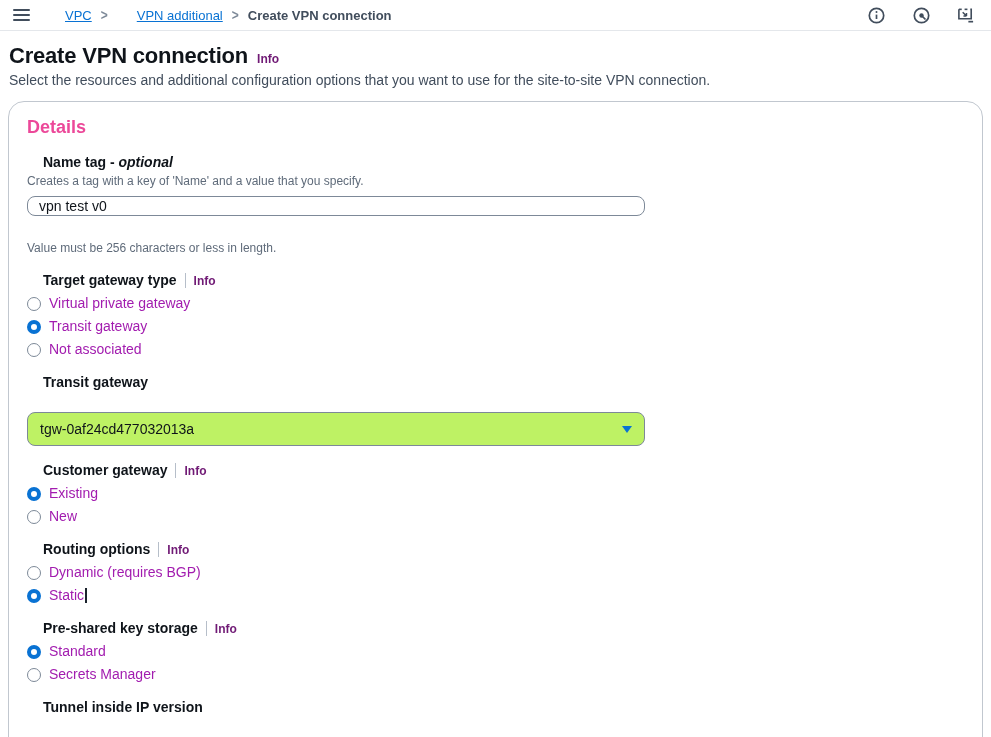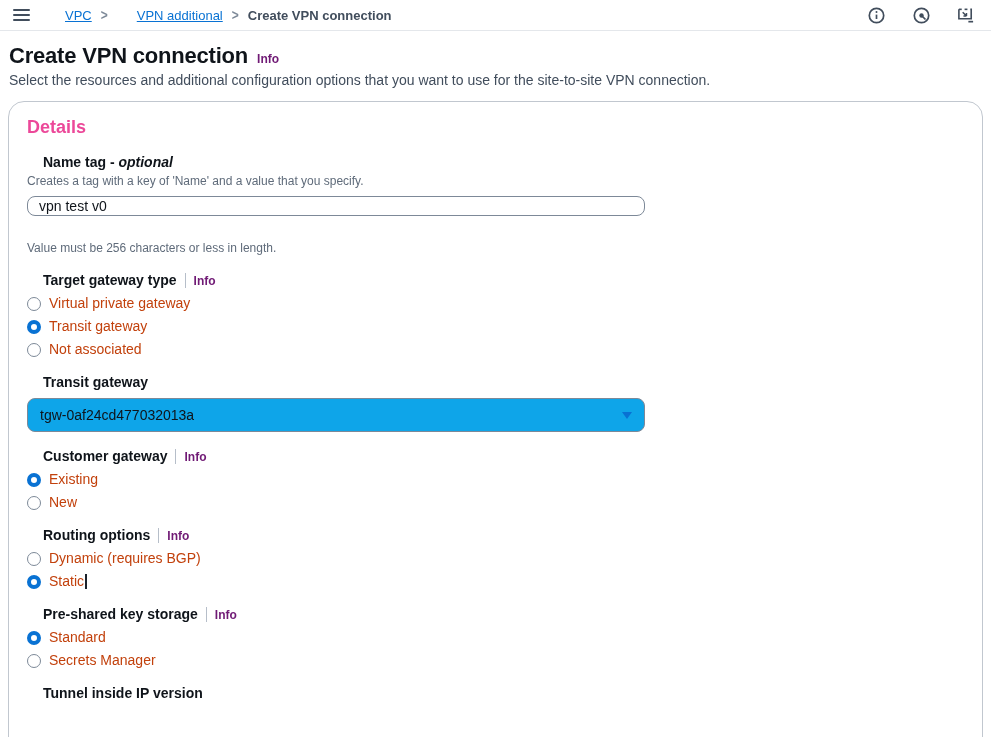--- a/index.html
+++ b/index.html
@@ -58,36 +58,36 @@
   .constraint { margin-top:25px; }
 
   .text-input {
     display:block; width:618px; height:20px; margin-top:7px;
     border:1px solid #7d8998; border-radius:8px;
     padding:0 11px; font-size:14px; color:#0f141a;
     font-family:"Liberation Sans", sans-serif;
     background:#fff; outline:none;
   }
   .select {
-    width:618px; height:24px; margin-top:7px;
+    width:618px; height:24px; margin-top:21px;
     border:1px solid #7d8998; border-radius:8px;
-    padding:16px 12px; background:#0ea5e9;
+    padding:16px 12px; background:#bef264;
     display:flex; align-items:center; justify-content:space-between;
     font-size:14px; color:#0f141a; cursor:pointer;
   }
   .caret-down {
     width:0; height:0; flex:none;
     border-left:5px solid transparent; border-right:5px solid transparent;
     border-top:7px solid #0972d3;
   }
 
   .radio-row { display:flex; align-items:center; gap:8px; margin-top:6px; cursor:pointer; }
   .radio { width:14px; height:14px; border-radius:50%; border:1.5px solid #7d8998; background:#fff; flex:none; }
   .radio.selected { border:4.5px solid #0972d3; }
-  .radio-label { font-size:14px; line-height:17px; color:#c2410c; }
+  .radio-label { font-size:14px; line-height:17px; color:#a21caf; }
   .text-cursor { display:none; width:1.5px; height:15px; background:#1b232d; margin-left:0px; }
   .text-cursor.shown { display:inline-block; }
 </style>
 </head>
 <body>
 
 <header class="topbar">
   <button class="hamburger" aria-label="menu">
     <span></span>
       <span></span>

